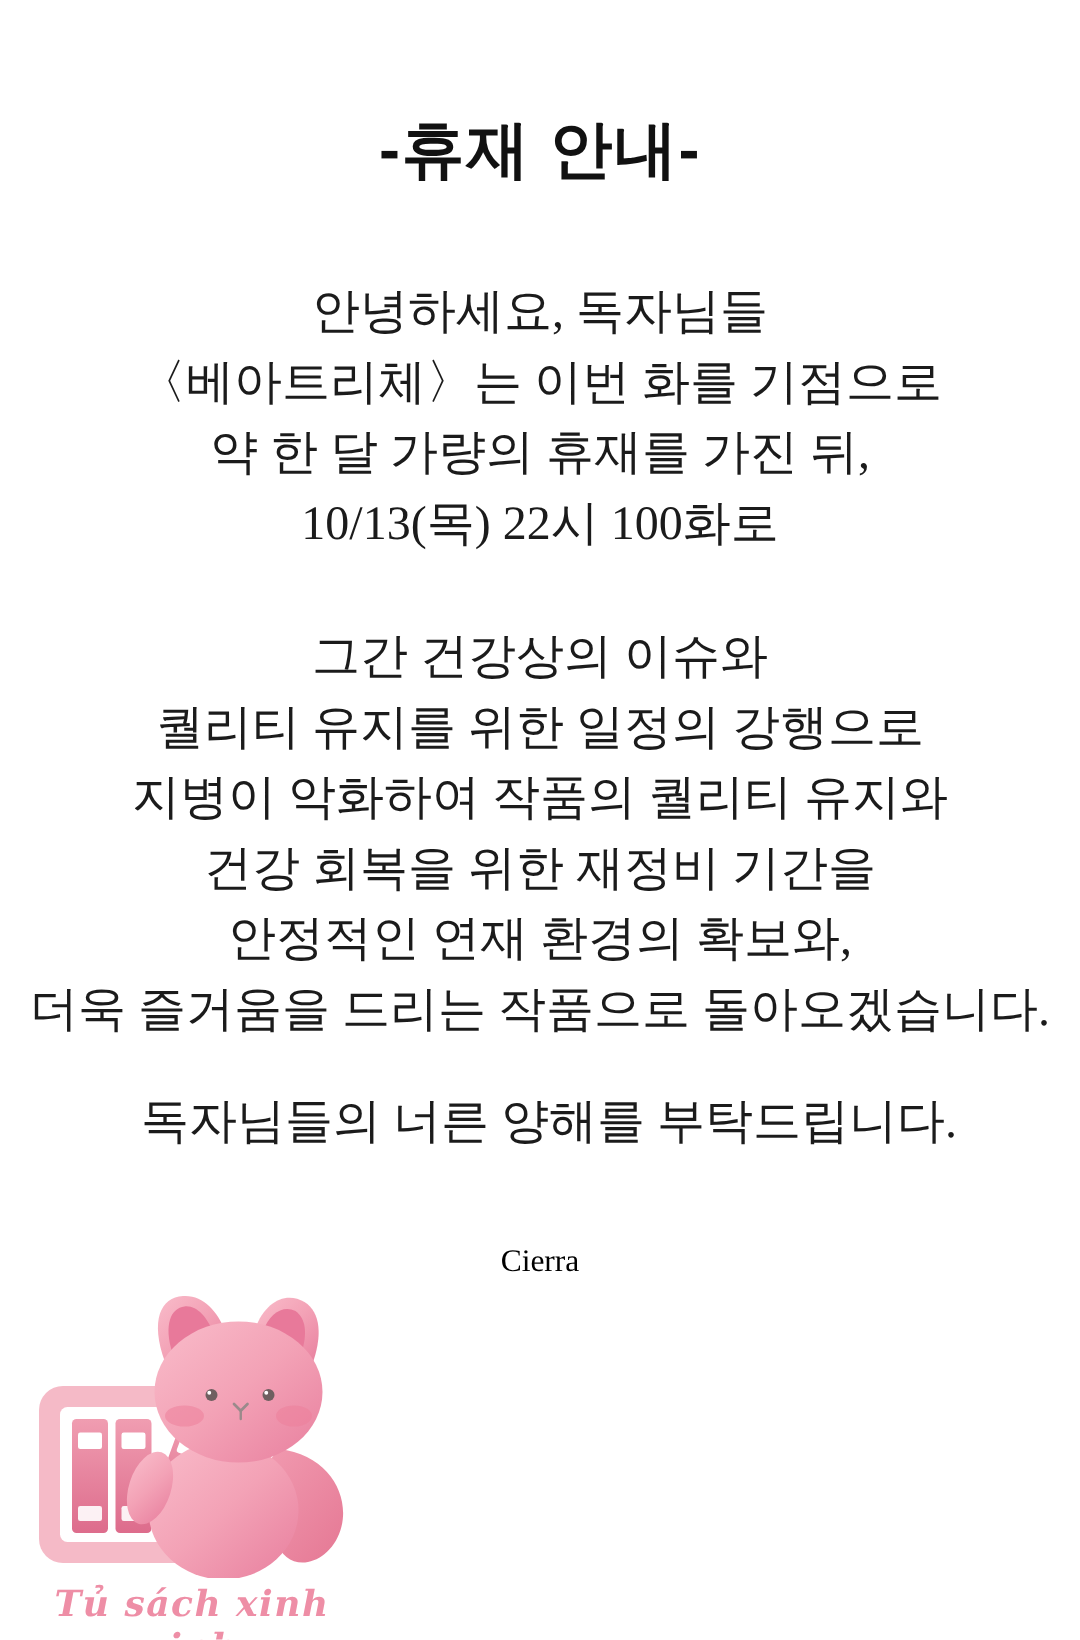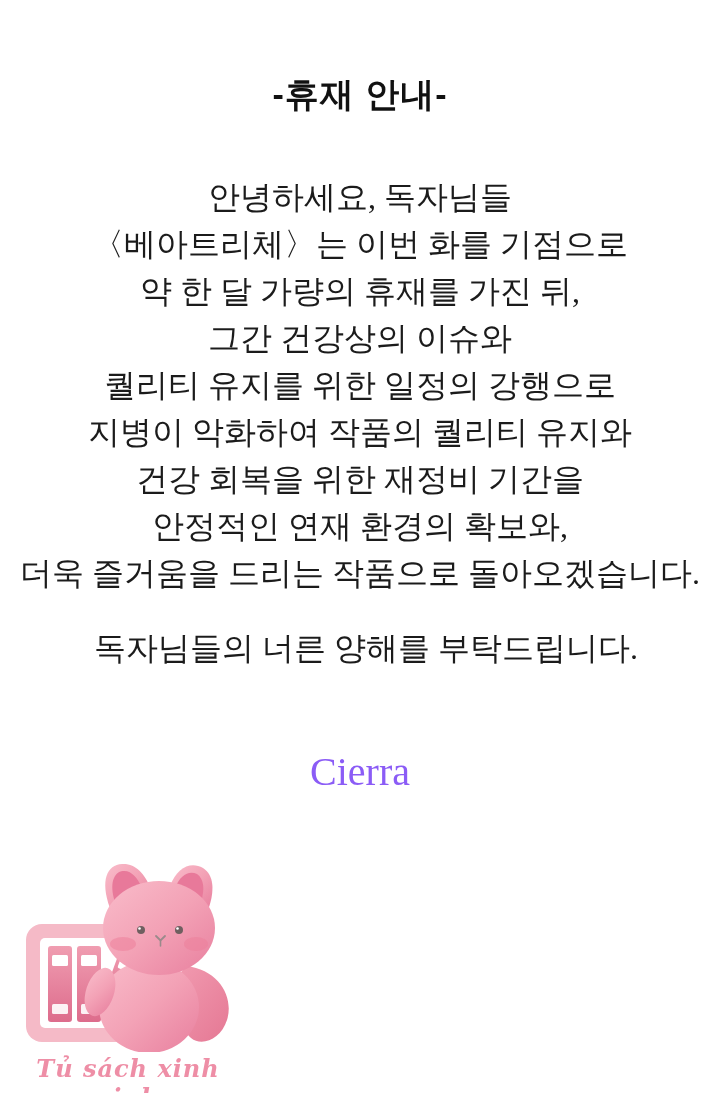--- a/index.html
+++ b/index.html
@@ -11,35 +11,35 @@
     overflow: hidden;
     font-family: "Liberation Serif", "DejaVu Serif", serif;
     color: #1b1b1b;
   }
   .page { width: 100%; height: 100%; text-align: center; }
 
   .title {
     padding-top: 72px;
     font-family: "Liberation Sans", "DejaVu Sans", sans-serif;
     font-weight: 800;
-    font-size: 34px;
+    font-size: 42px;
     letter-spacing: 1px;
     color: #111111;
   }
 
   .para { font-size: 32px; line-height: 47px; }
   .para .line { display: block; }
   .para-1 { margin-top: 56px; }
-  .para-2 { }
+  .para-2 { margin-top: 42px; }
   .para-3 { margin-top: 28px; margin-left: 12px; }
 
   .signature {
-    margin-top: 76px;
-    font-size: 40px;
-    color: #8b5cf6;
+    margin-top: 57px;
+    font-size: 21px;
+    color: #000000;
   }
 
   .mascot {
     position: absolute;
     left: 22px;
     top: 860px;
     width: 212px;
     text-align: center;
   }
   .mascot svg { display: block; }
@@ -57,20 +57,21 @@
 <body>
 
 <div class="page">
 
   <h1 class="title">-휴재 안내-</h1>
 
   <div class="para para-1">
     <span class="line">안녕하세요, 독자님들</span>
     <span class="line">〈베아트리체〉는 이번 화를 기점으로</span>
     <span class="line">약 한 달 가량의 휴재를 가진 뒤,</span>
+    <span class="line">10/13(목) 22시 100화로</span>
   </div>
 
   <div class="para para-2">
     <span class="line">그간 건강상의 이슈와</span>
     <span class="line">퀄리티 유지를 위한 일정의 강행으로</span>
     <span class="line">지병이 악화하여 작품의 퀄리티 유지와</span>
     <span class="line">건강 회복을 위한 재정비 기간을</span>
     <span class="line">안정적인 연재 환경의 확보와,</span>
     <span class="line">더욱 즐거움을 드리는 작품으로 돌아오겠습니다.</span>
   </div>

